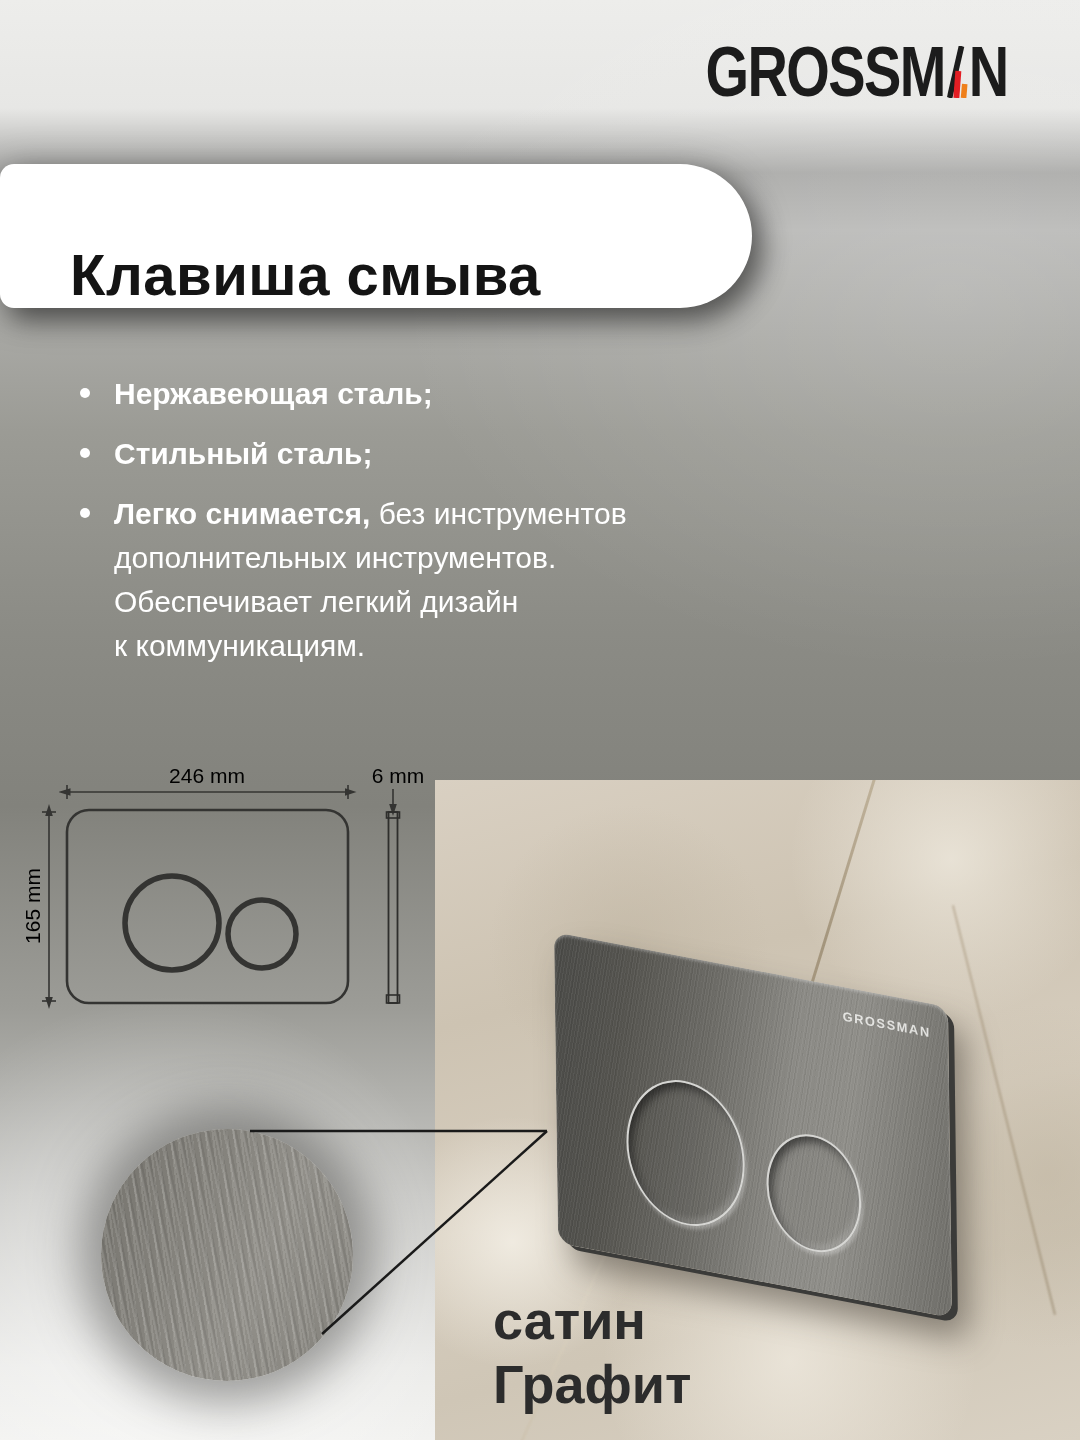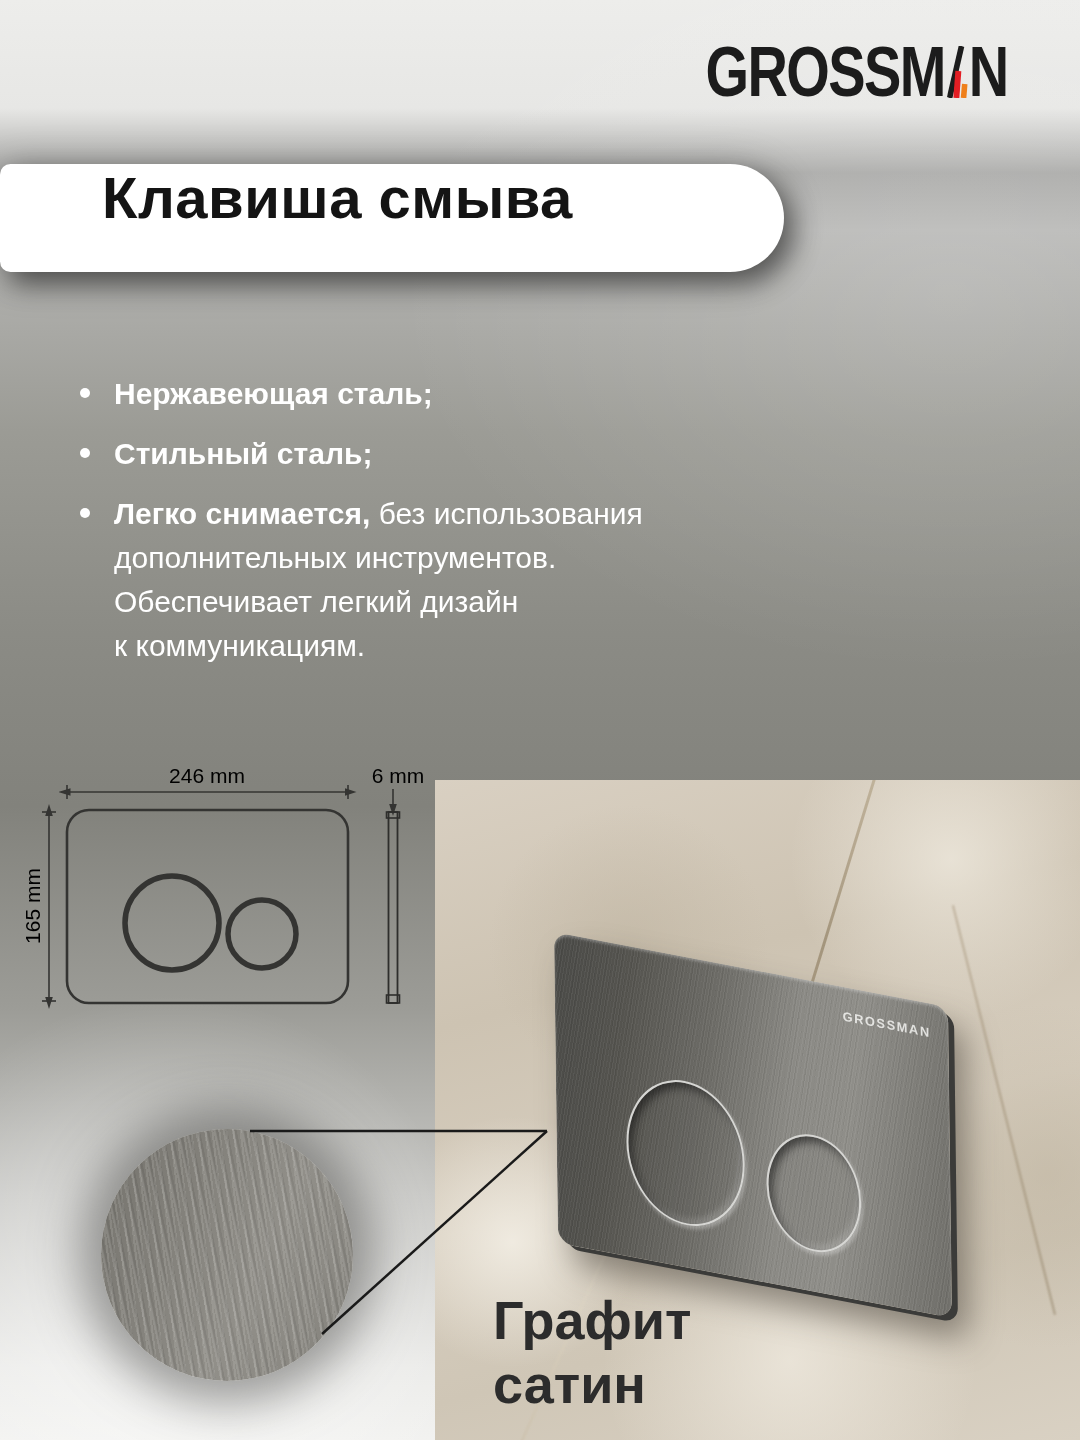--- a/index.html
+++ b/index.html
@@ -16,24 +16,24 @@
   }
   
   .brand{
     position:absolute;top:44px;right:72px;display:flex;align-items:flex-start;
     font-weight:700;font-size:70px;line-height:56px;letter-spacing:-2px;color:#1c1c1c;
     transform:scaleX(0.80);transform-origin:top right;
   }
   .brand .amark{margin:2px 1px 0 3px;}
   
   .pill{
-    position:absolute;left:0;top:164px;width:752px;height:108px;background:#ffffff;
+    position:absolute;left:0;top:164px;width:752px;height:144px;background:#ffffff;
     border-radius:14px 72px 72px 14px;
     box-shadow:10px 12px 26px rgba(0,0,0,0.45), 0 4px 40px rgba(0,0,0,0.25);
-    display:flex;align-items:flex-start;padding-left:32px;
+    display:flex;align-items:flex-end;
   }
   .pill h1{
     margin:0 0 0 70px;font-size:58px;font-weight:800;letter-spacing:0.5px;color:#141414;
   }
   
   .features{position:absolute;left:80px;top:372px;width:810px;color:#ffffff;}
   .feature{display:flex;margin-bottom:16px;}
   .feature .dot{
     flex:0 0 10px;width:10px;height:10px;border-radius:50%;background:#ffffff;
     margin:16px 24px 0 0;
@@ -126,21 +126,21 @@
       <div class="txt"><b>Нержавеющая сталь;</b></div>
     </div>
     <div class="feature">
       <span class="dot"></span>
       <div class="txt"><b>Стильный сталь;</b></div>
     </div>
     <div class="feature">
       <span class="dot"></span>
       <div class="txt">
         <b>Легко снимается,</b>
-        <span>без использования</span>
+        <span>без инструментов</span>
         <span class="block">дополнительных инструментов.</span>
         <span class="block">Обеспечивает легкий дизайн</span>
         <span class="block">к коммуникациям.</span>
       </div>
     </div>
   </div>
 
   <svg class="drawing" width="430" height="300" viewBox="0 0 430 300">
     <defs>
       <marker id="arrL" markerWidth="12" markerHeight="10" refX="10" refY="5" orient="auto" markerUnits="userSpaceOnUse">
@@ -177,22 +177,22 @@
     <div class="vein vein2"></div>
     <div class="vein vein3"></div>
 
     <div class="plate">
       <div class="flushbtn btn-big"></div>
       <div class="flushbtn btn-small"></div>
       <div class="plate-logo">GROSSMAN</div>
     </div>
 
     <div class="finish">
+      <div>сатин</div>
       <div>Графит</div>
-      <div>сатин</div>
     </div>
   </div>
 
   <div class="magnifier"></div>
 
   <svg class="callouts" width="1080" height="1440" viewBox="0 0 1080 1440">
     <line x1="250" y1="1131" x2="547" y2="1131" stroke="#1a1a1a" stroke-width="2.5"></line>
     <line x1="547" y1="1131" x2="322" y2="1334" stroke="#1a1a1a" stroke-width="2.5"></line>
   </svg>
 

